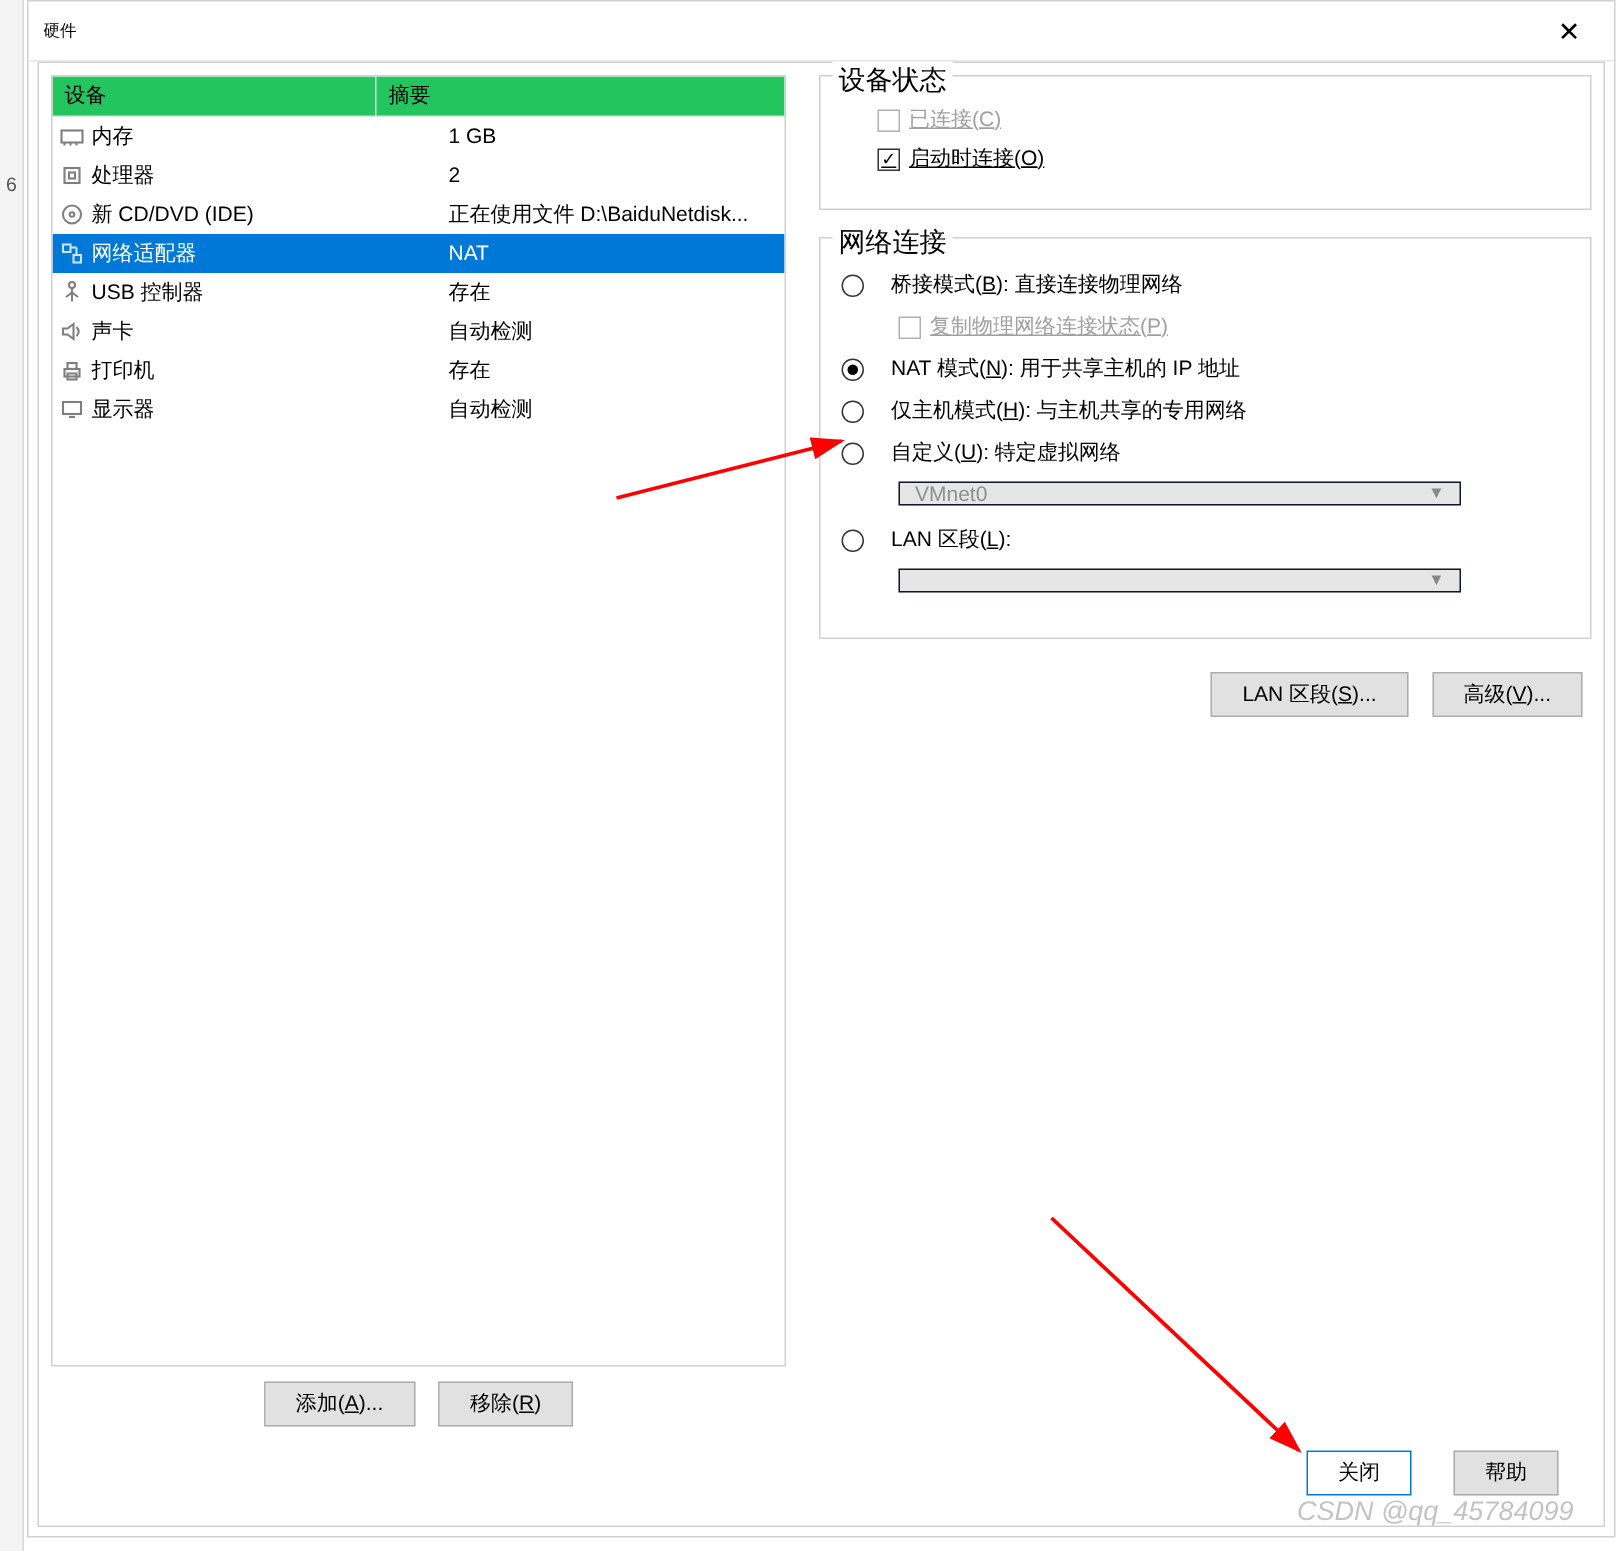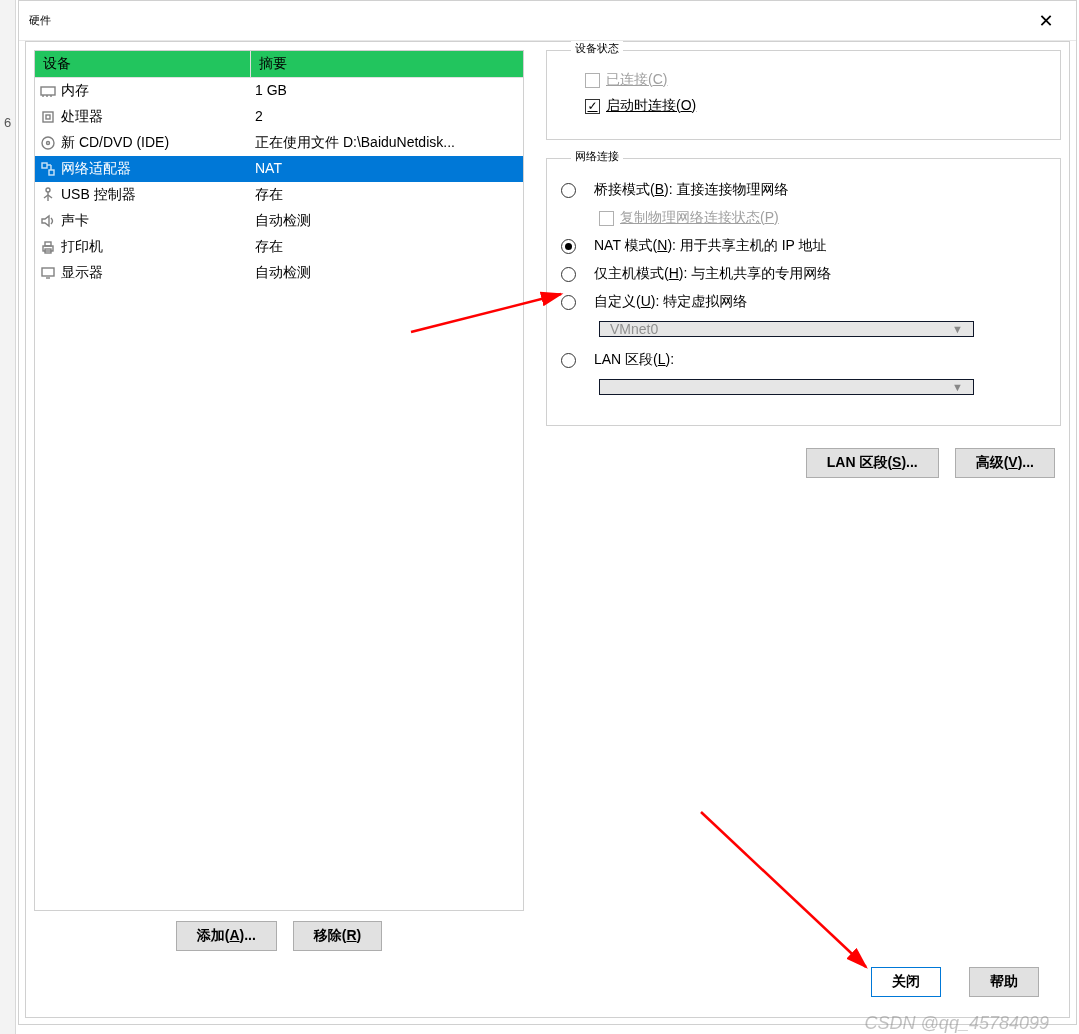--- a/index.html
+++ b/index.html
@@ -8,47 +8,47 @@
 .titlebar { height: 40px; display: flex; align-items: center; padding: 0 10px; border-bottom: 1px solid #e8e8e8; }
 .titlebar-text { font-size: 11px; flex: 1; }
 .close-x { width: 40px; height: 40px; display: flex; align-items: center; justify-content: center; font-size: 18px; cursor: pointer; }
 .tab-content { border: 1px solid #d0d0d0; margin: 0 6px 6px 6px; flex: 1; display: flex; flex-direction: column; padding: 8px; position: relative; }
 .body-row { display: flex; flex: 1; gap: 22px; }
 .left-panel { width: 490px; display: flex; flex-direction: column; }
 .device-table { border: 1px solid #d0d0d0; flex: 1; overflow: auto; }
 .table-hdr { display: flex; background: #22c55e; border-bottom: 1px solid #e0e0e0; }
 .table-hdr .col1 { width: 216px; padding: 4px 8px; border-right: 1px solid #e0e0e0; }
 .table-hdr .col2 { flex: 1; padding: 4px 8px; font-family: Liberation Serif, serif; }
-.row { display: flex; padding: 2px 0; cursor: default; }
+.row { display: flex; padding: 2px 0; cursor: default; gap: 44px; }
 .row.selected { background: #0078d7; color: #fff; }
 .row .col1 { width: 216px; padding: 2px 4px; display: flex; align-items: center; gap: 4px; }
 .row .col2 { flex: 1; padding: 2px 4px; }
 .dev-icon { width: 18px; height: 18px; display: inline-flex; align-items: center; justify-content: center; flex-shrink: 0; opacity: .8; }
 .btn-row { text-align: center; margin-top: 10px; padding-bottom: 4px; }
-.btn { display: inline-block; border: 1px solid #adadad; background: #e1e1e1; padding: 5px 20px; margin: 0 6px; cursor: pointer; font-family: inherit; font-size: 14px; font-weight: bold; }
+.btn { display: inline-block; border: 1px solid #adadad; background: #e1e1e1; padding: 5px 20px; margin: 0 6px; cursor: pointer; font-family: inherit; font-size: 14px; }
 .right-panel { flex: 1; display: flex; flex-direction: column; position: relative; }
 .fieldset { border: 1px solid #d0d0d0; padding: 12px 14px 16px 14px; margin-bottom: 18px; position: relative; }
-.fieldset-legend { position: absolute; top: -10px; left: 24px; background: #fff; padding: 0 4px; font-size: 11px; }
+.fieldset-legend { position: absolute; top: -10px; left: 8px; background: #fff; padding: 0 4px; font-size: 18px; }
 .check-row { display: flex; align-items: center; margin: 8px 0 8px 24px; gap: 6px; text-decoration: underline; }
 .check-row.disabled { color: #a0a0a0; }
 .chk { width: 15px; height: 15px; border: 1px solid #333; display: inline-flex; align-items: center; justify-content: center; font-size: 12px; line-height: 1; }
 .chk.disabled { border-color: #b0b0b0; }
 .chk.checked::after { content: "✓"; }
 .radio-row { display: flex; align-items: center; margin: 10px 0; gap: 18px; }
 .radio { width: 15px; height: 15px; border: 1px solid #333; border-radius: 50%; display: inline-flex; align-items: center; justify-content: center; }
 .radio.selected::after { content: ""; width: 7px; height: 7px; background: #000; border-radius: 50%; }
 .check-row.indent2 { margin-left: 38px; }
 .select-box { width: 375px; margin-left: 38px; border: 1px solid #0f172a; height: 16px; background: #e6e6e6; color: #909090; display: flex; align-items: center; padding: 0 10px; position: relative; margin-bottom: 14px; }
 .select-box .chev { position: absolute; right: 10px; font-size: 11px; color: #888; }
 .right-btn-row { text-align: right; margin-top: 4px; }
 .footer { display: flex; justify-content: flex-end; gap: 16px; padding: 12px 16px; }
 .btn.primary-outline { border: 1px solid #0078d7; background: #fff; }
 .underline { text-decoration: underline; }
 .arrow-svg { position: absolute; pointer-events: none; }
-.watermark { position: absolute; right: 30px; bottom: 0; color: rgba(120,120,120,.45); font-size: 18px; font-style: italic; pointer-events: none; }
+.watermark { position: absolute; right: 30px; bottom: 16px; color: rgba(120,120,120,.45); font-size: 18px; font-style: italic; pointer-events: none; }
 .bg-strip { position: absolute; left: 0; top: 0; width: 16px; height: 100%; background: #f3f3f3; border-right: 1px solid #d8d8d8; }
 .bg-num { position: absolute; left: 4px; top: 115px; font-size: 13px; color: #555; }
 </style>
 </head>
 <body>
 
 <div class="bg-strip"></div>
 <div class="bg-num">6</div>
 
 <div class="dialog">

